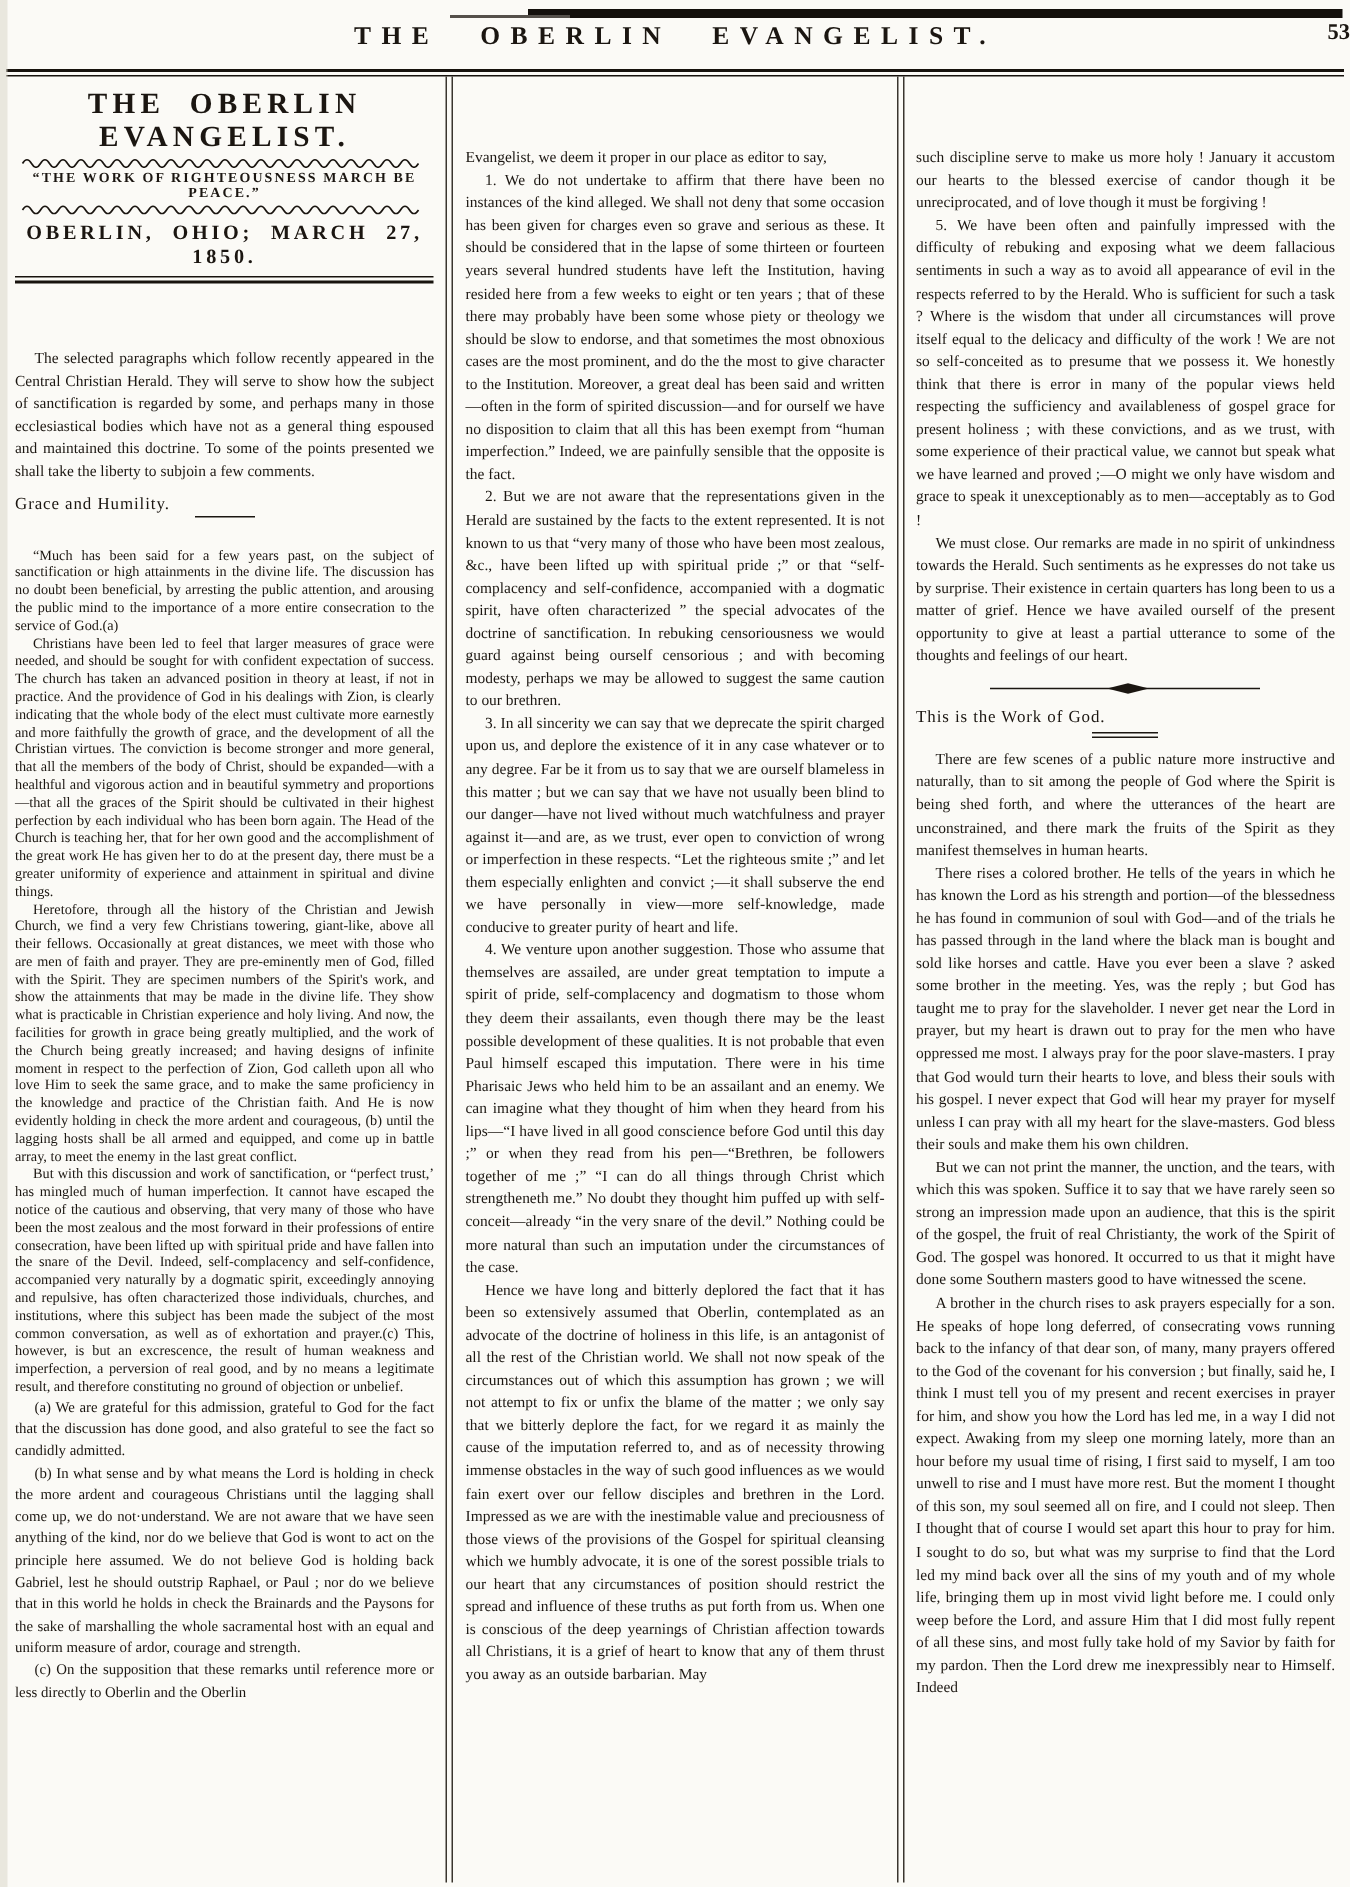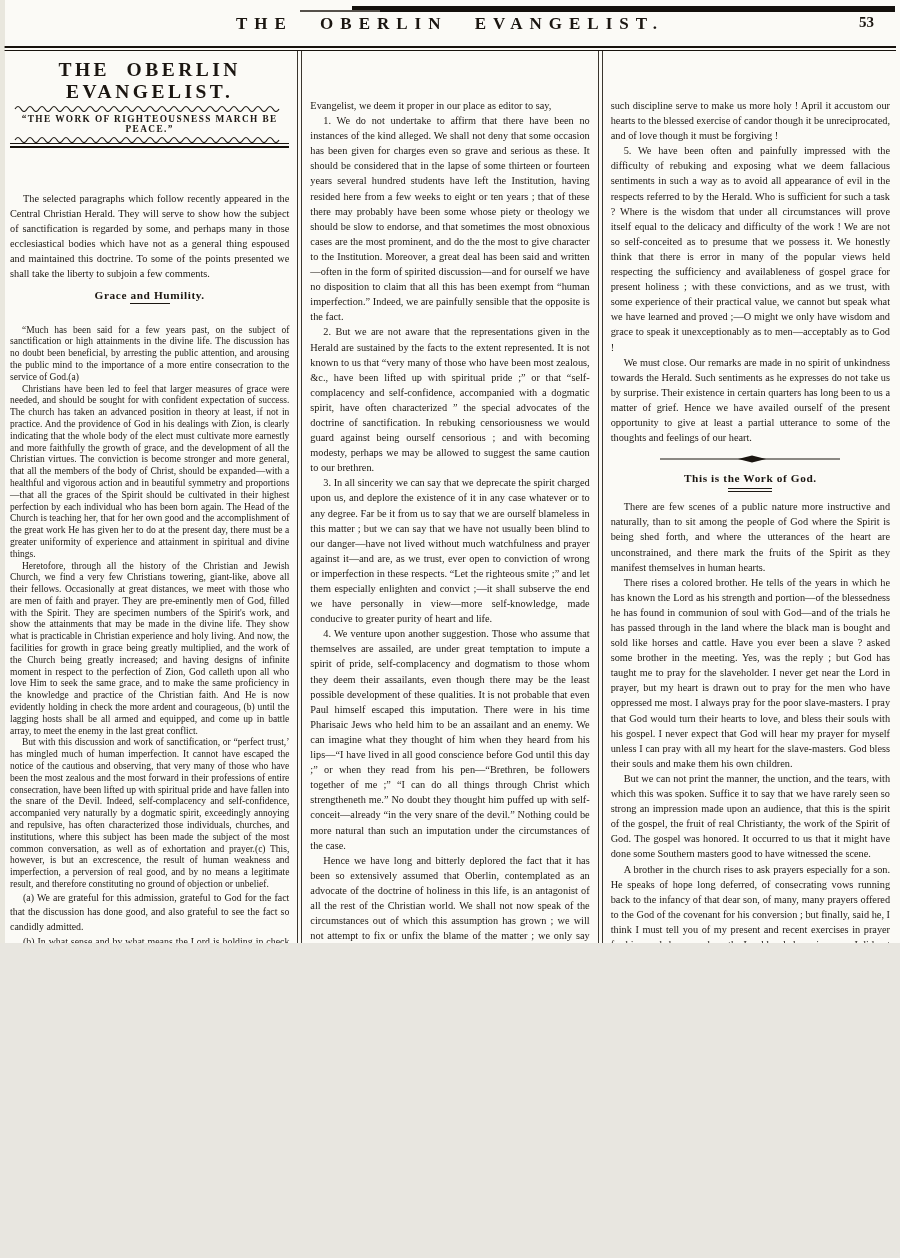--- a/index.html
+++ b/index.html
@@ -1,36 +1,36 @@
 <!DOCTYPE html>
 <html><head>
 <meta charset="utf-8">
 <style>
   html,body{margin:0;padding:0;background:#e8e6e0;}
   .page{
     position:relative;
-    width:900px;height:943px;
+    width:900px;height:1258px;
     margin:0 auto;
     background:#fbfaf6;
     color:#1b1611;
     font-family:"Liberation Serif", serif;
     overflow:hidden;
     box-sizing:border-box;
   }
   
   .top-smear{position:absolute;top:6px;left:352px;width:543px;height:6px;background:#14100c;}
   .top-smear2{position:absolute;top:10px;left:300px;width:80px;height:2px;background:#55504a;}
 
   .page-header{position:relative;height:46px;}
   .paper-title{
     position:absolute;left:0;right:0;top:14px;
     text-align:center;font-weight:bold;font-size:17px;
     letter-spacing:7px;word-spacing:16px;
   }
-  .page-number{position:absolute;right:26px;top:14px;font-weight:bold;font-size:15px;}
+  .page-number{position:absolute;right:0;top:14px;font-weight:bold;font-size:15px;}
   .header-rule{border-top:2px solid #17120d;border-bottom:1px solid #17120d;height:2px;margin:0 4px;}
 
   .cols{display:flex;align-items:stretch;padding:0 5px;height:1204px;}
   .col{width:290px;box-sizing:border-box;padding:4px 5px 0 5px;overflow:hidden;text-align:justify;}
   .col-divider{width:3px;border-left:1px solid #3a352e;border-right:1px solid #3a352e;margin:0 3px;box-sizing:content-box;}
 
   
   .masthead{text-align:center;margin-top:4px;}
   .masthead-title{font-weight:bold;font-size:19.5px;letter-spacing:3.5px;word-spacing:8px;margin:2px 0 1px;}
   .wave{display:block;margin:1px auto 0;}
@@ -41,21 +41,21 @@
   
   p{margin:0;}
   .body-text{font-size:10.3px;line-height:15.1px;margin-top:43px;}
   .body-text p{text-indent:13px;}
   .quoted{font-size:9.5px;line-height:11.8px;margin-top:21px;}
   .quoted p{text-indent:12px;}
   .footnote{font-size:9.9px;line-height:14.6px;}
   .footnote p{text-indent:13px;}
   .noindent{text-indent:0 !important;}
 
-  .article-heading{font-weight:bold;font-size:11.3px;text-align:center;letter-spacing:.6px;margin:7px 0 2px;text-indent:0 !important;}
+  .article-heading{font-weight:normal;font-size:11.3px;letter-spacing:.6px;margin:7px 0 2px;text-indent:0 !important;}
   .short-rule{width:40px;border-top:1px solid #1b1611;margin:0 auto 6px;}
   .double-short-rule{width:44px;border-top:1px solid #1b1611;border-bottom:1px solid #1b1611;height:2px;margin:2px auto 7px;}
 
   .section-divider{display:flex;justify-content:center;align-items:center;margin:9px 0 7px;}
 
   
   .scan-edge{position:absolute;left:0;top:0;bottom:0;width:5px;background:#dedacf;opacity:.6;}
 </style>
 </head>
 <body>
@@ -76,20 +76,21 @@
     <div class="col">
       <div class="masthead">
         <div class="masthead-title">THE OBERLIN EVANGELIST.</div>
         <svg class="wave" width="272" height="8" viewBox="0 0 272 8">
             <path d="M1 5 q3 -5 6 0 t6 0 t6 0 t6 0 t6 0 t6 0 t6 0 t6 0 t6 0 t6 0 t6 0 t6 0 t6 0 t6 0 t6 0 t6 0 t6 0 t6 0 t6 0 t6 0 t6 0 t6 0 t6 0 t6 0 t6 0 t6 0 t6 0 t6 0 t6 0 t6 0 t6 0 t6 0 t6 0 t6 0 t6 0 t6 0 t6 0 t6 0 t6 0 t6 0 t6 0 t6 0 t6 0 t6 0" stroke="#1b1611" stroke-width="1.1" fill="none"></path>
           </svg>
         <div class="motto">“THE WORK OF RIGHTEOUSNESS MARCH BE PEACE.”</div>
         <svg class="wave" width="272" height="8" viewBox="0 0 272 8">
             <path d="M1 5 q3 -5 6 0 t6 0 t6 0 t6 0 t6 0 t6 0 t6 0 t6 0 t6 0 t6 0 t6 0 t6 0 t6 0 t6 0 t6 0 t6 0 t6 0 t6 0 t6 0 t6 0 t6 0 t6 0 t6 0 t6 0 t6 0 t6 0 t6 0 t6 0 t6 0 t6 0 t6 0 t6 0 t6 0 t6 0 t6 0 t6 0 t6 0 t6 0 t6 0 t6 0 t6 0 t6 0 t6 0 t6 0" stroke="#1b1611" stroke-width="1.1" fill="none"></path>
           </svg>
+        <div class="dateline">OBERLIN, OHIO; MARCH 27, 1850.</div>
       </div>
       <div class="masthead-rule"></div>
 
       <div class="body-text">
         <p>The selected paragraphs which follow recently appeared in the Central Christian Herald.  They will serve to show how the subject of sanctification is regarded by some, and perhaps many in those ecclesiastical bodies which have not as a general thing espoused and maintained this doctrine.  To some of the points presented we shall take the liberty to subjoin a few comments.</p>
       </div>
 
       <div class="article-heading">Grace and Humility.</div>
       <div class="short-rule"></div>
 
@@ -114,21 +115,21 @@
       <p>1.  We do not undertake to affirm that there have been no instances of the kind alleged.    We shall not deny that some occasion has been given for charges even so grave and serious as these.   It should be considered that in the lapse of some thirteen or fourteen years several hundred students have left the Institution, having resided here from a few weeks to eight or ten years ; that of these there may probably have been some whose piety or theology we should be slow to endorse, and that sometimes the most obnoxious cases are the most prominent, and do the the most to give character to the Institution.   Moreover, a great deal has been said and written—often in the form of spirited discussion—and for ourself we have no disposition to claim that all this has been exempt from “human imperfection.”   Indeed, we are painfully sensible that the opposite is the fact.</p>
       <p>2.  But we are not aware that the representations given in the Herald are sustained by the facts to the extent represented.   It is not known to us that “very many of those who have been most zealous, &amp;c., have been lifted up with spiritual pride ;” or that “self-complacency and self-confidence, accompanied with a dogmatic spirit, have often characterized ” the special advocates of the doctrine of sanctification.  In rebuking censoriousness we would guard against being ourself censorious ;  and with becoming modesty, perhaps we may be allowed to suggest the same caution to our brethren.</p>
       <p>3.  In all sincerity we can say that we deprecate the spirit charged upon us, and deplore the existence of it in any case whatever or to any degree.   Far be it from us to say that we are ourself blameless in this matter ; but we can say that we have not usually been blind to our danger—have not lived without much watchfulness and prayer against it—and are, as we trust, ever open to conviction of wrong or imperfection in these respects.  “Let the righteous smite ;” and let them especially enlighten and convict ;—it shall subserve the end we have personally in view—more self-knowledge, made conducive to greater purity of heart and life.</p>
       <p>4.  We venture upon another suggestion.   Those who assume that themselves are assailed, are under great temptation to impute a spirit of pride, self-complacency and dogmatism to those whom they deem their assailants, even though there may be the least possible development of these qualities.  It is not probable that even Paul himself escaped this imputation.   There were in his time Pharisaic Jews who held him to be an assailant and an enemy.   We can imagine what they thought of him when they heard from his lips—“I have lived in all good conscience before God until this day ;” or when they read from his pen—“Brethren, be followers together of me ;” “I can do all things through Christ which strengtheneth me.”   No doubt they thought him puffed up with self-conceit—already “in the very snare of the devil.”   Nothing could be more natural than such an imputation under the circumstances of the case.</p>
       <p>Hence we have long and bitterly deplored the fact that it has been so extensively assumed that Oberlin, contemplated as an advocate of the doctrine of holiness in this life, is an antagonist of all the rest of the Christian world.   We shall not now speak of the circumstances out of which this assumption has grown ;  we will not attempt to fix or unfix the blame of the matter ;  we only say that we bitterly deplore the fact, for we regard it as mainly the cause of the imputation referred to, and as of necessity throwing immense obstacles in the way of such good influences as we would fain exert over our fellow disciples and brethren in the Lord.   Impressed as we are with the inestimable value and preciousness of those views of the provisions of the Gospel for spiritual cleansing which we humbly advocate, it is one of the sorest possible trials to our heart that any circumstances of position should restrict the spread and influence of these truths as put forth from us.    When one is conscious of the deep yearnings of Christian affection towards all Christians, it is a grief of heart to know that any of them thrust you away as an outside barbarian.   May</p>
     </div>
 
     <div class="col-divider"></div>
 
     <div class="col body-text">
-      <p class="noindent">such discipline serve to make us more holy !   April it accustom our hearts to the blessed exercise of candor though it be unreciprocated, and of love though it must be forgiving !</p>
+      <p class="noindent">such discipline serve to make us more holy !   January it accustom our hearts to the blessed exercise of candor though it be unreciprocated, and of love though it must be forgiving !</p>
       <p>5.  We have been often and painfully impressed with the difficulty of rebuking and exposing what we deem fallacious sentiments in such a way as to avoid all appearance of evil in the respects referred to by the Herald. Who is sufficient for such a task ?    Where is the wisdom that under all circumstances will prove itself equal to the delicacy and difficulty of the work !   We are not so self-conceited as to presume that we possess it.   We honestly think that there is error in many of the popular views held respecting the sufficiency and availableness of gospel grace for present holiness ;  with these convictions, and as we trust, with some experience of their practical value, we cannot but speak what we have learned and proved ;—O might we only have wisdom and grace to speak it unexceptionably as to men—acceptably as to God !</p>
       <p>We must close.   Our remarks are made in no spirit of unkindness towards the Herald.   Such sentiments as he expresses do not take us by surprise.   Their existence in certain quarters has long been to us a matter of grief. Hence we have availed ourself of the present opportunity to give at least a partial utterance to some of the thoughts and feelings of our heart.</p>
 
       <div class="section-divider">
         <svg width="180" height="10" viewBox="0 0 180 10">
           <line x1="0" y1="5" x2="180" y2="5" stroke="#1b1611" stroke-width="1"></line>
           <polygon points="78,5 92,1.5 106,5 92,8.5" fill="#1b1611"></polygon>
         </svg>
       </div>
 

